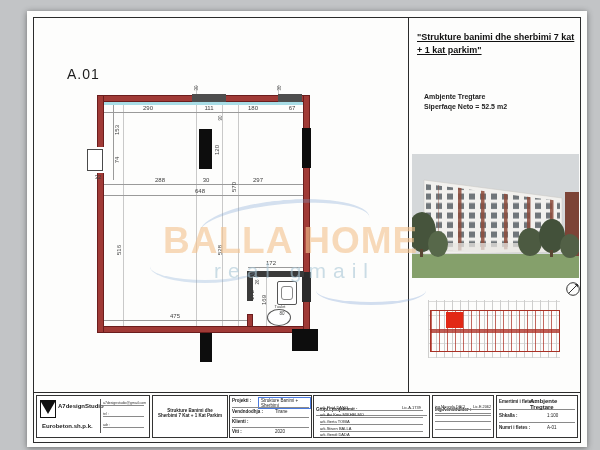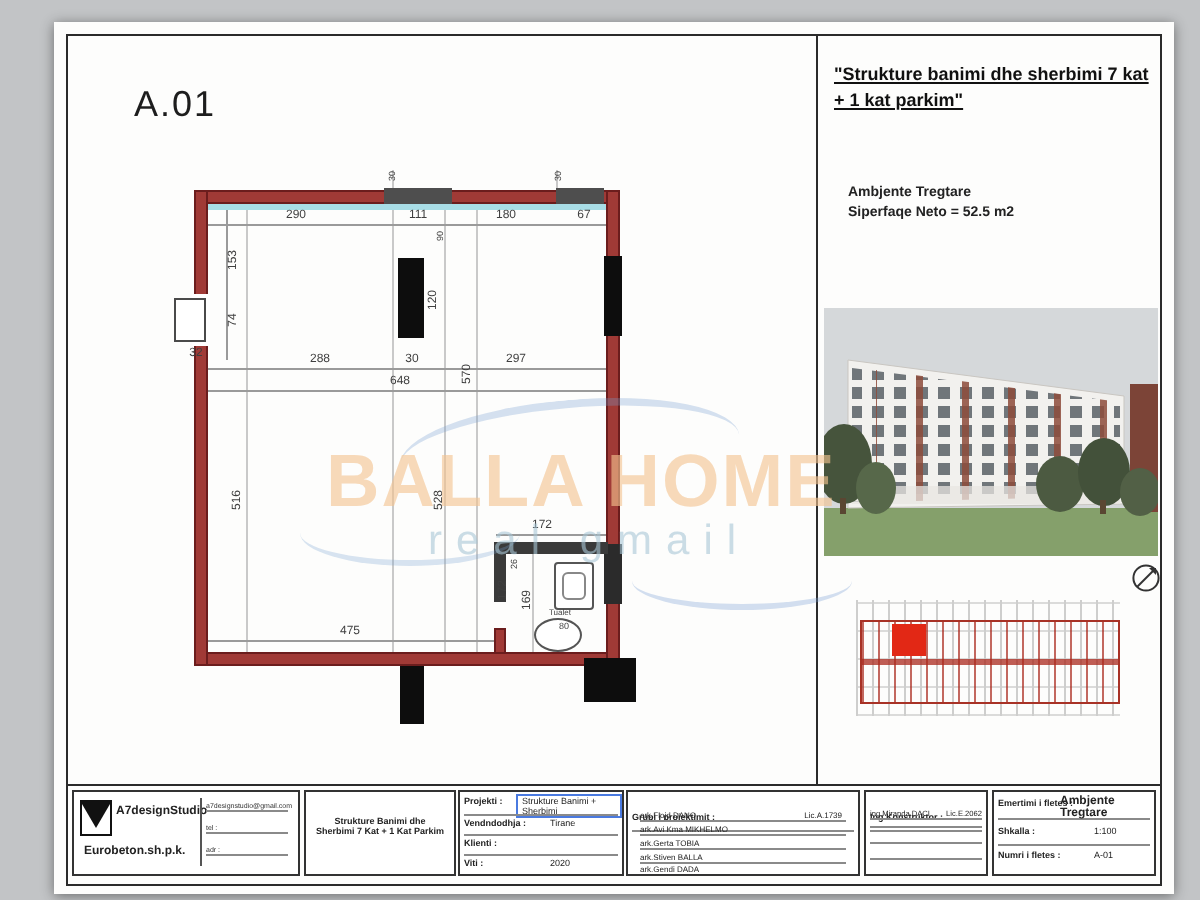--- a/index.html
+++ b/index.html
@@ -2,21 +2,21 @@
 <html><head>
 <meta charset="utf-8">
 <style>
   html,body{margin:0;padding:0;}
   body{width:600px;height:450px;background:#c2c4c6;font-family:"Liberation Sans",sans-serif;position:relative;overflow:hidden;}
   .abs{position:absolute;}
   .sheet{left:27px;top:11px;width:560px;height:436px;background:#fdfdfc;box-shadow:0 1px 6px rgba(0,0,0,.45);}
   .frame{left:33px;top:17px;width:546px;height:424px;border:1px solid #2b2b2b;}
   .divider{left:408px;top:17px;height:375px;border-left:1px solid #2b2b2b;}
   .tbtop{left:33px;top:392px;width:547px;border-top:1px solid #2b2b2b;}
-  .planlabel{left:67px;top:42px;font-size:18px;color:#1d1d1d;letter-spacing:1px;}
+  .planlabel{left:67px;top:66px;font-size:14px;color:#1d1d1d;letter-spacing:1px;}
   
   .wall{background:#a03a36;box-shadow:inset 0 0 0 1px #6b1d1d;}
   .darkseg{background:#4e4e4e;}
   .col{background:#0d0d0d;}
   .glaze{background:#a8dde6;}
   .gline{background:#c9c9c9;}
   .dimline{background:#9a9a9a;}
   .dim{font-size:6px;color:#3f3f3f;white-space:nowrap;transform:translate(-50%,-50%);}
   .dim.v{transform:translate(-50%,-50%) rotate(-90deg);}
   .dim.t{font-size:4.5px;}

